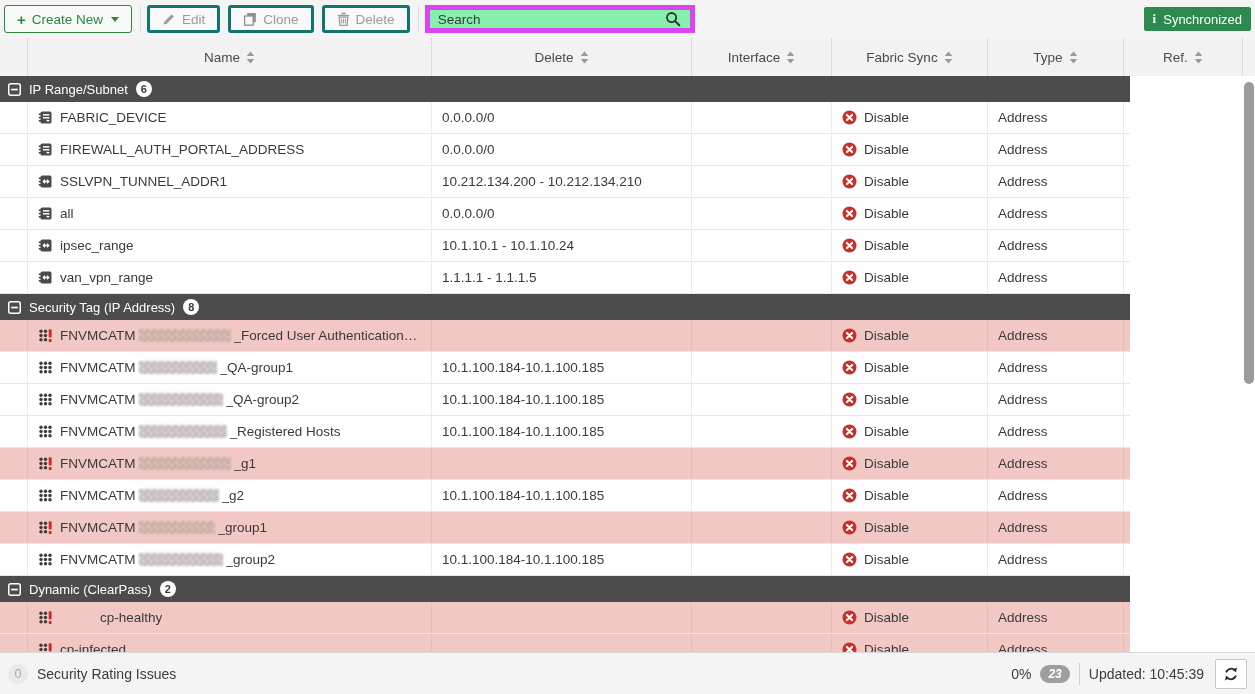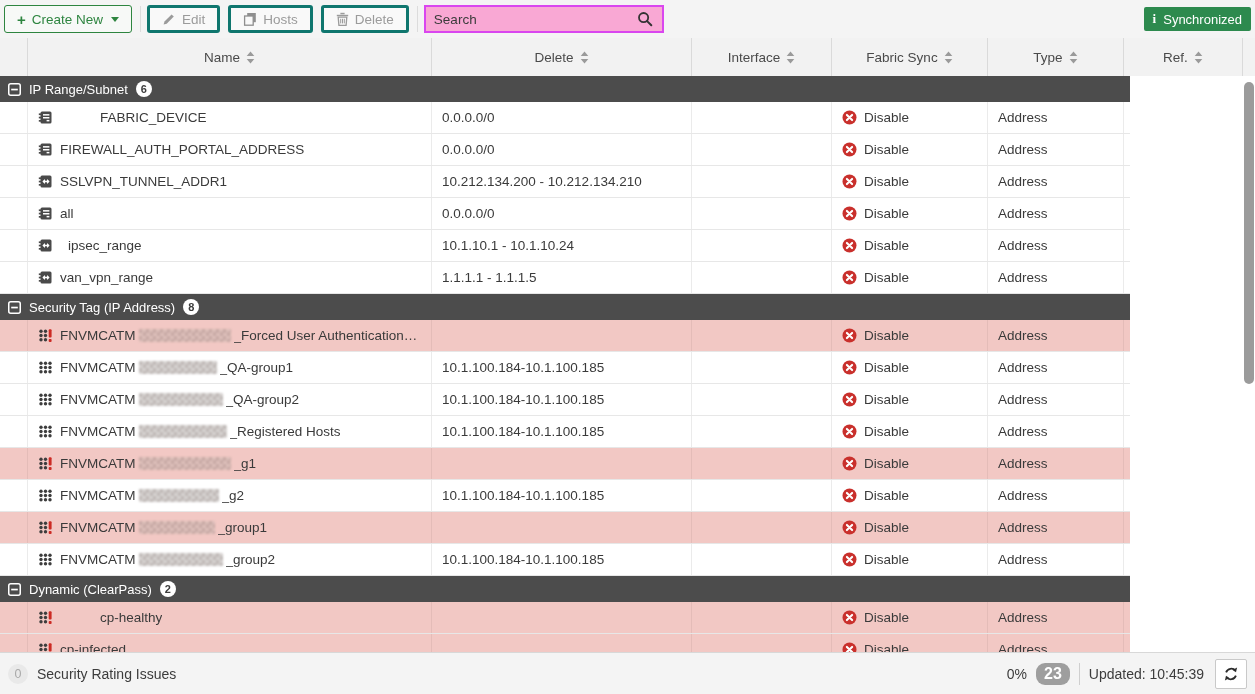--- a/index.html
+++ b/index.html
@@ -7,21 +7,21 @@
   :root{
     --cols: 28px 404px 260px 140px 156px 136px 119px 1fr;
   }
   
   .toolbar{ position:absolute; top:0; left:0; width:1255px; height:38px; background:#f4f4f4; display:flex; align-items:center; padding:0 4px; }
   .btn{ height:28px; display:inline-flex; align-items:center; gap:6px; padding:0 12px; background:#f9f9f9; border:3px solid #0f766e; border-radius:3px; font-size:13.5px; color:#9b9b9b; margin-right:8px; cursor:default; }
   .btn.create{ border:1px solid #2e8540; color:#2e8540; background:#f7f9f7; font-weight:400; }
   .plus{ font-weight:bold; font-size:15px; line-height:1; }
   .caret{ width:0; height:0; border-left:4px solid transparent; border-right:4px solid transparent; border-top:5px solid #2e8540; margin-left:2px; }
   .tb-sep{ width:1px; height:26px; background:#dcdcdc; margin:0 6px 0 0; }
-  .search{ height:28px; width:240px; background:#f9a8d4; border:2px solid #d946ef; display:flex; align-items:center; }
+  .search{ height:28px; width:270px; background:#86efac; border:5px solid #d946ef; display:flex; align-items:center; }
   .search input{ flex:1; border:none; outline:none; font-size:13.5px; padding:0 8px; color:#333; background:transparent; font-family:"Liberation Sans",sans-serif; }
   .search input::placeholder{ color:#3b3b3b; opacity:1; }
   .search .mag{ width:34px; display:flex; justify-content:center; align-items:center; }
   .sync{ margin-left:auto; height:24px; background:#2d8a4e; color:#fff; display:inline-flex; align-items:center; gap:7px; padding:0 9px; border-radius:2px; font-size:13px; }
   .sync .i{ font-family:"Liberation Serif",serif; font-weight:bold; font-size:13px; }
   
   .thead{ position:absolute; top:38px; left:0; width:1255px; height:38px; background:#f2f2f2; display:grid; grid-template-columns:var(--cols); }
   .th{ display:flex; align-items:center; justify-content:center; gap:6px; font-size:13.5px; color:#4a4a4a; border-right:1px solid #dadada; }
   .th:first-child{ border-right:1px solid #dadada; }
   .th.filler{ border-right:none; }
@@ -38,21 +38,21 @@
   .td.ref{ color:#2e74b5; }
   .redact{ display:inline-block; height:13px; border-radius:1px; background:repeating-conic-gradient(#d6d2d0 0% 25%, #bfb9b7 0% 50%) 0 0/7px 7px; filter:blur(1px); flex:0 0 auto; }
   .tr.hl .redact{ background:repeating-conic-gradient(#ddbfba 0% 25%, #c7a9a5 0% 50%) 0 0/7px 7px; }
   .nametext{ overflow:hidden; text-overflow:ellipsis; }
   
   .scroll-thumb{ position:absolute; right:1px; top:82px; width:10px; height:302px; background:#9b9b9b; border-radius:5px; }
   
   .footer{ position:absolute; left:0; top:652px; width:1255px; height:42px; background:#f4f4f4; border-top:1px solid #d8d8d8; display:flex; align-items:center; padding:0 8px; font-size:14px; color:#3c3c3c; }
   .rating-badge{ min-width:20px; height:20px; border-radius:10px; background:#e9e9e9; color:#a9a9a9; display:inline-flex; align-items:center; justify-content:center; font-size:12.5px; margin-right:9px; }
   .f-right{ margin-left:auto; display:flex; align-items:center; gap:9px; }
-  .pill{ background:#9e9e9e; color:#fff; border-radius:9px; font-size:16px; padding:2px 8px; font-weight:bold; }
+  .pill{ background:#9e9e9e; color:#fff; border-radius:9px; font-size:12px; padding:2px 8px; font-weight:bold;font-style:italic; }
   .f-sep{ width:1px; height:22px; background:#cfcfcf; }
   .refresh-btn{ width:32px; height:30px; background:#fff; border:1px solid #c9c9c9; border-radius:2px; display:flex; align-items:center; justify-content:center; margin-left:2px; }
   svg{ display:block; }
 </style>
 </head>
 <body>
 
 <div class="toolbar">
   <button class="btn create">
     <span class="plus">+</span>
@@ -68,21 +68,21 @@
       </span>
     <span>Edit</span>
   </button>
   <button class="btn">
     <span>
         <svg width="14" height="14" viewBox="0 0 14 14">
           <rect x="4.2" y="1" width="8.6" height="9.2" fill="#8f8f8f"></rect>
           <rect x="1.6" y="4" width="8.6" height="9.2" fill="#f9f9f9" stroke="#8f8f8f" stroke-width="1.3"></rect>
         </svg>
       </span>
-    <span>Hosts</span>
+    <span>Clone</span>
   </button>
   <button class="btn">
     <span>
         <svg width="13" height="14" viewBox="0 0 13 14">
           <rect x="0.8" y="2.8" width="11.4" height="1.4" fill="#9b9b9b"></rect>
           <rect x="4.4" y="0.8" width="4.2" height="1.5" fill="#9b9b9b"></rect>
           <path d="M2.2 5.2 h8.6 l-0.7 8.1 h-7.2 z" fill="none" stroke="#9b9b9b" stroke-width="1.3"></path>
           <path d="M4.7 6.8 v4.6 M6.5 6.8 v4.6 M8.3 6.8 v4.6" stroke="#9b9b9b" stroke-width="1"></path>
         </svg>
       </span>
@@ -181,21 +181,21 @@
           <svg width="15" height="15" viewBox="0 0 15 15">
             <rect x="2.5" y="1.5" width="11" height="12" rx="1.5" fill="#4a4a4a"></rect>
             <rect x="0.8" y="3.4" width="2.4" height="1.7" fill="#4a4a4a"></rect>
             <rect x="0.8" y="6.7" width="2.4" height="1.7" fill="#4a4a4a"></rect>
             <rect x="0.8" y="10" width="2.4" height="1.7" fill="#4a4a4a"></rect>
             <rect x="5" y="4.1" width="6.4" height="1.5" fill="#fff"></rect>
             <rect x="5" y="7" width="6.4" height="1.5" fill="#fff"></rect>
             <rect x="8.6" y="9.9" width="2.8" height="1.5" fill="#fff"></rect>
           </svg>
         </span>
-        <span class="nametext" style="flex: 0 0 auto; margin-left: 40px;">FABRIC_DEVICE</span>
+        <span class="nametext" style="flex: 0 0 auto;">FABRIC_DEVICE</span>
       </div>
       <div class="td ">0.0.0.0/0</div>
       <div class="td "></div>
       <div class="td ">
         <span>
           <svg width="15" height="15" viewBox="0 0 15 15">
             <circle cx="7.5" cy="7.5" r="7" fill="#c9302c"></circle>
             <path d="M4.9 4.9 L10.1 10.1 M10.1 4.9 L4.9 10.1" stroke="#fff" stroke-width="2.1" stroke-linecap="round"></path>
           </svg>
         </span>
@@ -305,21 +305,21 @@
           <svg width="15" height="15" viewBox="0 0 15 15">
             <rect x="2.5" y="1.5" width="11" height="12" rx="1.5" fill="#4a4a4a"></rect>
             <rect x="0.8" y="3.4" width="2.4" height="1.7" fill="#4a4a4a"></rect>
             <rect x="0.8" y="6.7" width="2.4" height="1.7" fill="#4a4a4a"></rect>
             <rect x="0.8" y="10" width="2.4" height="1.7" fill="#4a4a4a"></rect>
             <path d="M5.4 7.5 h5.2" stroke="#fff" stroke-width="1.6"></path>
             <path d="M7 4.9 L4.4 7.5 L7 10.1 Z" fill="#fff"></path>
             <path d="M9 4.9 L11.6 7.5 L9 10.1 Z" fill="#fff"></path>
           </svg>
         </span>
-        <span class="nametext" style="flex: 0 0 auto; margin-left: 8px;">ipsec_range</span>
+        <span class="nametext" style="flex: 0 0 auto;">ipsec_range</span>
       </div>
       <div class="td ">10.1.10.1 - 10.1.10.24</div>
       <div class="td "></div>
       <div class="td ">
         <span>
           <svg width="15" height="15" viewBox="0 0 15 15">
             <circle cx="7.5" cy="7.5" r="7" fill="#c9302c"></circle>
             <path d="M4.9 4.9 L10.1 10.1 M10.1 4.9 L4.9 10.1" stroke="#fff" stroke-width="2.1" stroke-linecap="round"></path>
           </svg>
         </span>

